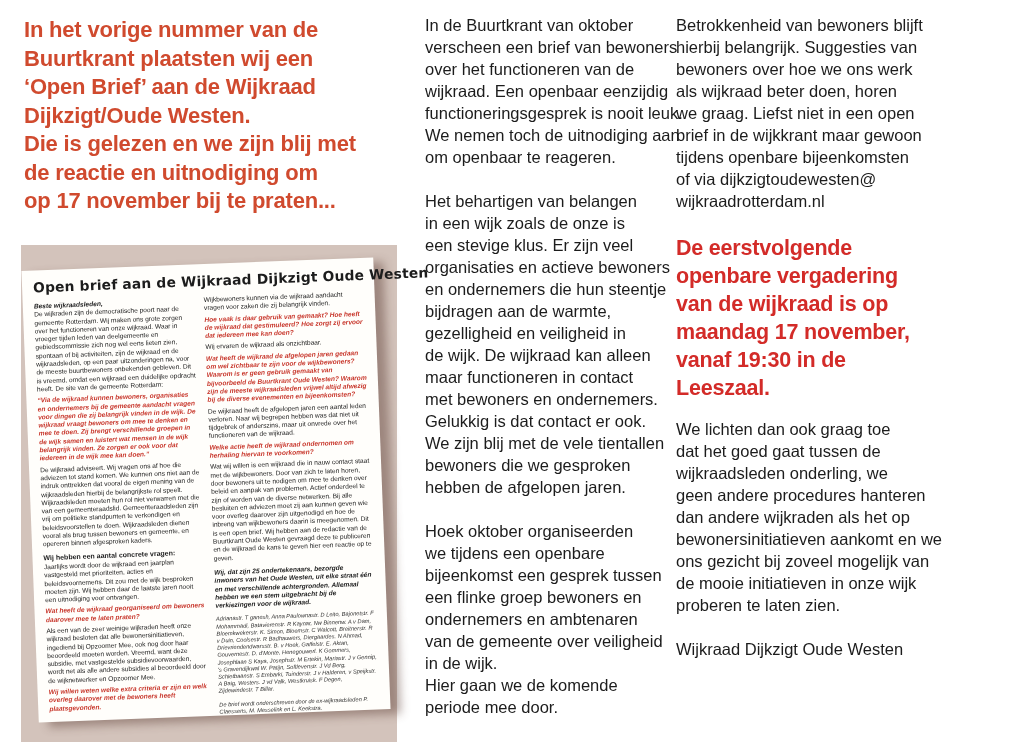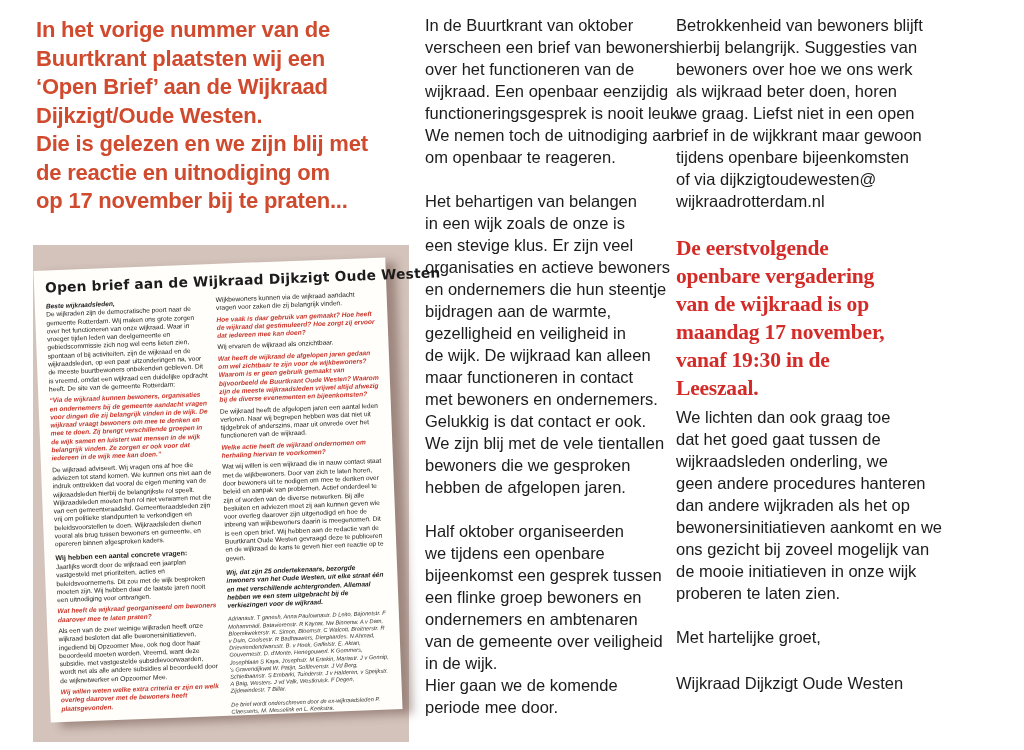--- a/index.html
+++ b/index.html
@@ -6,21 +6,21 @@
   html,body { width:1024px; height:750px; overflow:hidden; }
   body {
     font-family:"Liberation Sans", sans-serif;
     background:#ffffff;
     color:#1c1c1c;
     position:relative;
   }
   .page { position:absolute; inset:0; }
 
   
-  .col1 { position:absolute; left:36px; top:16px; width:378px; }
+  .col1 { position:absolute; left:24px; top:16px; width:378px; }
   .headline {
     color:var(--intro_red,#d04a2e);
     font-weight:bold;
     font-size:22px;
     line-height:28.5px;
     white-space:pre-line;
     letter-spacing:-0.2px;
   }
   .letter-bg {
     position:absolute;
@@ -57,23 +57,22 @@
   
   .bodycol { position:absolute; top:14px; font-size:16.5px; line-height:22px; white-space:pre-line; }
   .col2 { left:425px; width:292px; }
   .col3 { left:676px; width:302px; }
   .bodycol .body { margin-bottom:22px; }
   .bodycol .red-announce {
     color:var(--announce_red,#d32b28);
     font-weight:bold;
     font-size:21.5px;
     line-height:28px;
-    margin-bottom:4px;
+    margin-bottom:16px;
     letter-spacing:-0.2px;
-    font-family:Liberation Serif, serif;
   }
   .bodycol .signoff-italic { font-weight:bold; font-style:italic; margin-bottom:0; }
   .bodycol .signoff { margin-bottom:24px; }
   .bodycol .signature { margin-bottom:7px; }
 </style>
 </head>
 <body>
 
 <div class="page">
 
@@ -130,21 +129,21 @@
 organisaties en actieve bewoners
 en ondernemers die hun steentje
 bijdragen aan de warmte,
 gezelligheid en veiligheid in
 de wijk. De wijkraad kan alleen
 maar functioneren in contact
 met bewoners en ondernemers.
 Gelukkig is dat contact er ook.
 We zijn blij met de vele tientallen
 bewoners die we gesproken
-hebben de afgelopen jaren.</div><div class="para body">Half oktober organiseerden
+hebben de afgelopen jaren.</div><div class="para body">Hoek oktober organiseerden
 we tijdens een openbare
 bijeenkomst een gesprek tussen
 een flinke groep bewoners en
 ondernemers en ambtenaren
 van de gemeente over veiligheid
 in de wijk.
 Hier gaan we de komende
 periode mee door.</div></div>
 
   <div class="bodycol col3"><div class="para body">Betrokkenheid van bewoners blijft
@@ -161,15 +160,15 @@
 maandag 17 november,
 vanaf 19:30 in de
 Leeszaal.</div><div class="para body">We lichten dan ook graag toe
 dat het goed gaat tussen de
 wijkraadsleden onderling, we
 geen andere procedures hanteren
 dan andere wijkraden als het op
 bewonersinitiatieven aankomt en we
 ons gezicht bij zoveel mogelijk van
 de mooie initiatieven in onze wijk
-proberen te laten zien.</div><div class="para signoff">Met hartelijke groet,</div><div class="para signature">Wijkraad Dijkzigt Oude Westen</div></div>
+proberen te laten zien.</div><div class="para signature">Wijkraad Dijkzigt Oude Westen</div></div>
 
 </div>
 
 </body></html>

